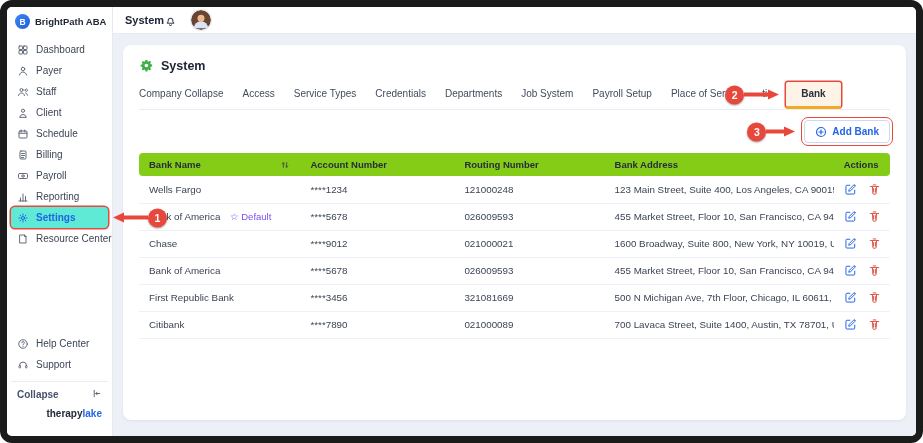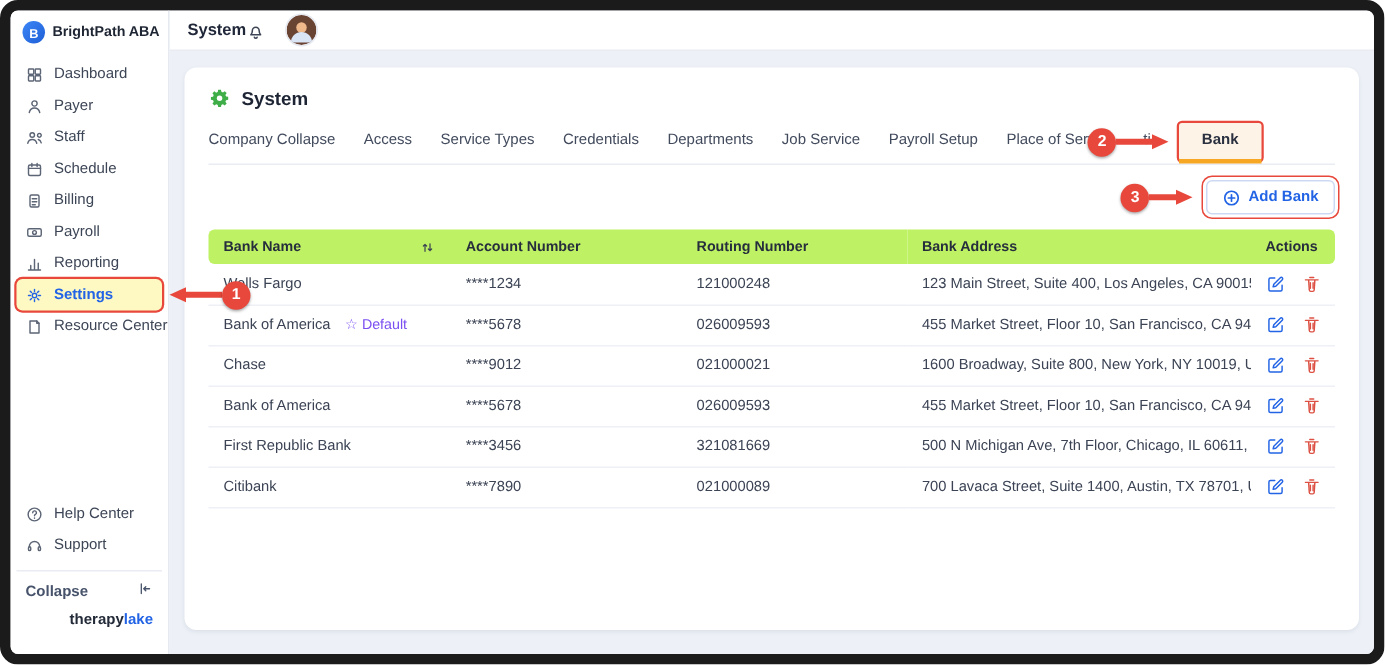--- a/index.html
+++ b/index.html
@@ -7,21 +7,21 @@
   .frame { position: relative; width: 923px; height: 443px; border: 7px solid #1b1b1b; border-radius: 12px; background: #edf1f7; overflow: hidden; }
 
   
   .sidebar { position: absolute; left: 0; top: 0; bottom: 0; width: 106px; background: #fff; border-right: 1px solid #e6e9f0; display: flex; flex-direction: column; z-index: 5; }
   .brand { display: flex; align-items: center; gap: 5px; padding: 7px 8px 6px; }
   .brand-logo { width: 15px; height: 15px; border-radius: 50%; background: linear-gradient(135deg,#3b86f7,#1f5fd6); color: #fff; font-size: 8.5px; font-weight: bold; display: flex; align-items: center; justify-content: center; flex: 0 0 15px; }
   .brand-name { font-size: 9.5px; font-weight: bold; color: #1e2533; white-space: nowrap; }
   .side-nav { padding-top: 4px; }
   .side-item { position: relative; display: flex; align-items: center; gap: 7px; height: 21px; margin: 0 4px; padding: 0 6px; border-radius: 4px; font-size: 10px; color: #3d4656; cursor: pointer; white-space: nowrap; }
   .side-item .icn { color: #5c6575; display: flex; }
-  .side-item.active { background: #fef9c3; color: #2264e5; font-weight: bold; box-shadow: 0 0 0 1.5px #e8483b; text-align: right; }
+  .side-item.active { background: #5eead4; color: #2264e5; font-weight: bold; box-shadow: 0 0 0 1.5px #e8483b; text-align: right; }
   .side-item.active .icn { color: #2264e5; }
   .icn svg { stroke: currentColor; fill: none; stroke-width: 1.9; stroke-linecap: round; stroke-linejoin: round; }
   .side-bottom { margin-top: auto; padding-bottom: 15px; text-align: right; }
   .collapse-row { display: flex; align-items: center; justify-content: space-between; margin: 6px 4px 0; padding: 6px 6px 4px; border-top: 1px solid #e9ecf2; color: #47536b; font-weight: bold; font-size: 10px; cursor: pointer; }
   .footer-brand { padding: 3px 10px 2px; font-size: 10px; font-weight: bold; margin-left: 28px; }
   .footer-brand .t { color: #232a38; }
   .footer-brand .l { color: #2264e5; }
 
   
   .topbar { position: absolute; left: 106px; right: 0; top: 0; height: 27px; background: #fff; border-bottom: 1px solid #e9ebf1; display: flex; align-items: center; padding: 0 12px; z-index: 4; }
@@ -40,21 +40,21 @@
 
   .tabs { display: flex; align-items: flex-end; gap: 19px; margin-top: 9px; border-bottom: 1px solid #e9ecf2; }
   .tab { font-size: 10px; color: #424b5d; padding: 6px 0 10px; cursor: pointer; white-space: nowrap; }
   .tab-bank { position: relative; font-size: 10px; font-weight: bold; color: #2a3040; background: #fdf3e6; padding: 6px 15px 8px; margin-bottom: 2px; border-radius: 2px; box-shadow: 0 0 0 1.5px #e8483b; cursor: pointer; white-space: nowrap; }
   .tab-bank::after { content: ""; position: absolute; left: 0; right: 0; bottom: -2px; height: 3px; background: #f6a723; }
 
   .toolbar { position: relative; display: flex; justify-content: flex-end; margin-top: 10px; height: 24px; }
   .add-bank { position: relative; display: flex; align-items: center; gap: 5px; font-size: 10px; font-weight: bold; color: #2264e5; background: #fff; border: 1px solid #cdd9f2; border-radius: 4px; padding: 0 10px; height: 23px; cursor: pointer; outline: 1.5px solid #e8483b; outline-offset: 2px; font-family: inherit; }
 
   .bank-table { width: 100%; border-collapse: collapse; margin-top: 9px; table-layout: fixed; }
-  .bank-table thead th { background: #bef264; font-size: 9.5px; font-weight: bold; color: #262d3c; text-align: left; padding: 6px 10px; }
+  .bank-table thead th { background: #84cc16; font-size: 9.5px; font-weight: bold; color: #262d3c; text-align: left; padding: 6px 10px; }
   .bank-table thead th:first-child { border-radius: 4px 0 0 4px; }
   .bank-table thead th:last-child { border-radius: 0 4px 4px 0; }
   .bank-table tbody td { font-size: 9.8px; color: #3b4354; padding: 0 10px; height: 27px; border-bottom: 1px solid #eef0f5; white-space: nowrap; overflow: hidden; }
   .sort-wrap { display: flex; align-items: center; justify-content: space-between; }
   .sort-ic { display: flex; cursor: pointer; }
   .badge { color: #7b4ff2; font-size: 9.5px; margin-left: 7px; white-space: nowrap; margin-top: 48px; }
   .icon-btn { background: none; border: none; padding: 0; cursor: pointer; margin-right: 9px; display: inline-flex; vertical-align: middle; }
 
   
   .anno { position: absolute; display: flex; align-items: center; z-index: 60; pointer-events: none; }
@@ -100,20 +100,29 @@
       </div>
       <div class="side-item">
         <span class="icn">
             <svg width="12" height="12" viewBox="0 0 24 24">
               <circle cx="9" cy="8" r="3"></circle>
               <path d="M3 19c.8-3.2 3.2-5 6-5s5.2 1.8 6 5"></path>
               <path d="M16 8.5a2.5 2.5 0 1 0 0-.1M17 14c2 .5 3.3 2 4 4.5"></path>
             </svg>
           </span>
         <span>Staff</span>
+      </div>
+      <div class="side-item">
+        <span class="icn">
+            <svg width="12" height="12" viewBox="0 0 24 24">
+              <circle cx="12" cy="7.5" r="3.2"></circle>
+              <path d="M5.5 20a6.7 6.7 0 0 1 13 0z"></path>
+            </svg>
+          </span>
+        <span>Client</span>
       </div>
       <div class="side-item">
         <span class="icn">
             <svg width="12" height="12" viewBox="0 0 24 24">
               <rect x="4" y="6" width="16" height="14" rx="2"></rect>
               <path d="M4 10.5h16M8.5 4v4M15.5 4v4"></path>
             </svg>
           </span>
         <span>Schedule</span>
       </div>
@@ -231,21 +240,21 @@
         </span>
         <span class="card-title">System</span>
       </div>
 
       <div class="tabs">
         <span class="tab">Company Collapse</span>
         <span class="tab">Access</span>
         <span class="tab">Service Types</span>
         <span class="tab">Credentials</span>
         <span class="tab">Departments</span>
-        <span class="tab">Job Service</span>
+        <span class="tab">Job System</span>
         <span class="tab">Payroll Setup</span>
         <span class="tab">Place of Service</span>
         <span class="tab">ti</span>
         <span class="tab-bank">
           <span>Bank</span>
           
           <span class="anno anno-bank">
             <span class="anno-circle">2</span>
             <span class="anno-bar"></span>
             <span class="ah-right"></span>

